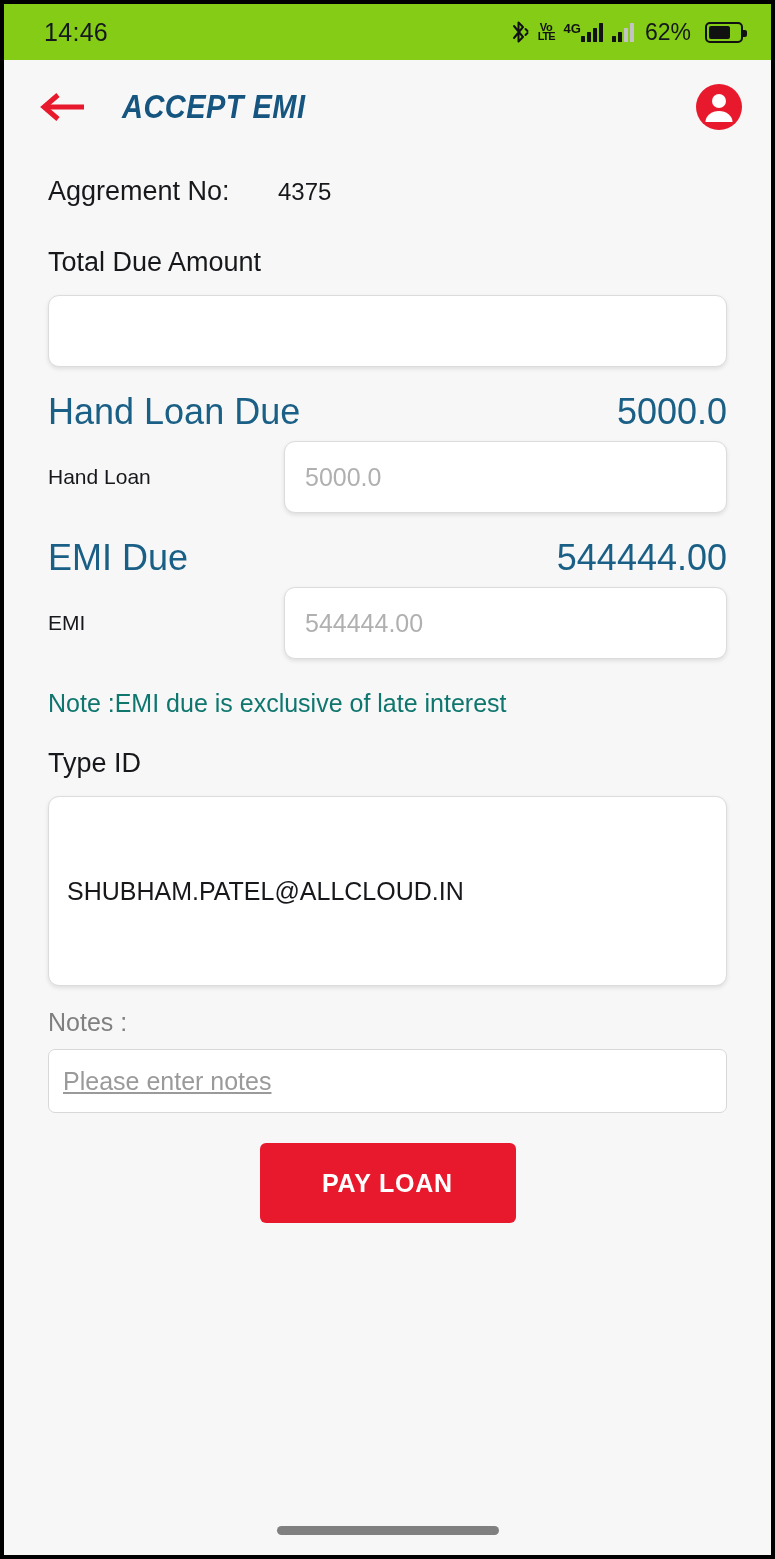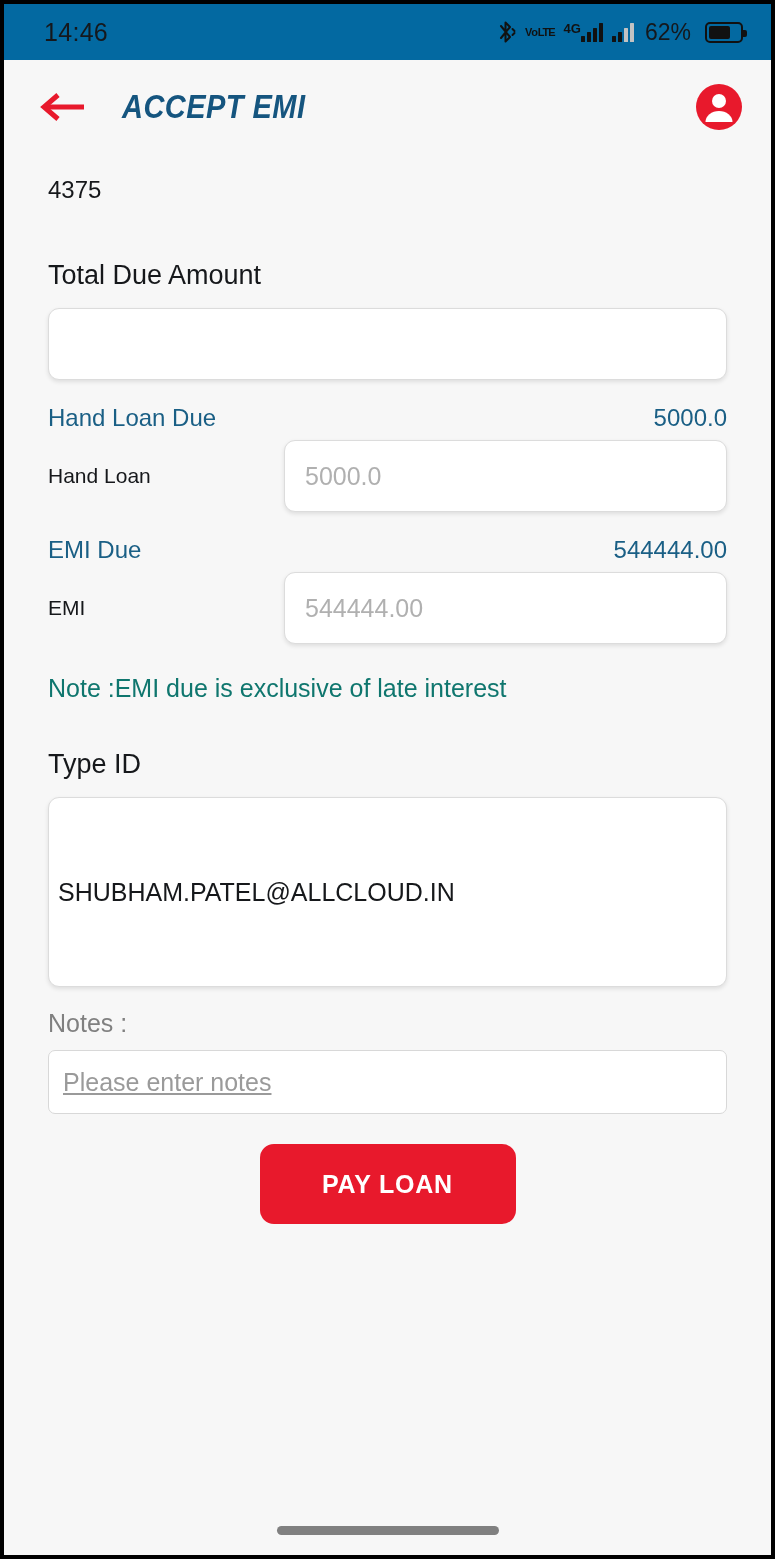--- a/index.html
+++ b/index.html
@@ -18,40 +18,41 @@
     background: #f7f7f7;
     border: 4px solid #000;
     overflow: hidden;
   }
 
   
   .status-bar {
     position: absolute;
     top: 0; left: 0; right: 0;
     height: 56px;
-    background: #0369a1;
+    background: #84cc16;
     display: flex;
     align-items: center;
     justify-content: space-between;
     padding: 0 28px 0 40px;
   }
   .status-time {
     font-size: 25px;
     color: #15181c;
     letter-spacing: .3px;
   }
   .status-icons {
     display: flex;
     align-items: center;
     gap: 9px;
   }
   .si { display: flex; align-items: flex-start; color: #111; }
 
   .volte-glyph {
     display: inline-flex;
+    flex-direction: column;
     align-items: center;
     line-height: 9px;
     font-size: 11px;
     font-weight: bold;
     letter-spacing: -0.3px;
   }
   .volte-glyph span:last-child { letter-spacing: -1px; }
 
   .net-label {
     font-size: 13px;
@@ -142,21 +143,21 @@
     width: 230px;
     font-size: 27px;
     color: #16181b;
   }
   .kv-val {
     font-size: 24px;
     color: #16181b;
   }
 
   .section-label {
-    margin-top: 46px;
+    margin-top: 30px;
     font-size: 27px;
     color: #16181b;
   }
 
   .box-input {
     margin-top: 17px;
     width: 100%;
     height: 72px;
     background: #ffffff;
     border: 1.5px solid #dcdcdc;
@@ -169,21 +170,21 @@
     color: #16181b;
   }
 
   .due-row {
     display: flex;
     align-items: baseline;
     justify-content: space-between;
     margin-top: 24px;
   }
   .due-name, .due-amount {
-    font-size: 24px;
+    font-size: 36px;
     color: #1a5f85;
   }
   .due-amount { font-weight: normal; }
 
   .field-row {
     display: flex;
     align-items: center;
     margin-top: 8px;
   }
   .field-label {
@@ -214,21 +215,21 @@
   .email-box {
     margin-top: 17px;
     width: 100%;
     height: 190px;
     background: #ffffff;
     border: 1.5px solid #dcdcdc;
     border-radius: 11px;
     box-shadow: 0 2px 4px rgba(0,0,0,.10);
     display: flex;
     align-items: center;
-    padding: 0 9px;
+    padding: 0 18px;
     font-size: 25px;
     color: #16181b;
   }
 
   .notes-label {
     margin-top: 22px;
     font-size: 25px;
     color: #808080;
   }
 
@@ -250,21 +251,21 @@
   .btn-wrap {
     display: flex;
     justify-content: center;
     margin-top: 30px;
   }
   .pay-btn {
     width: 256px;
     height: 80px;
     background: #e8192c;
     border: none;
-    border-radius: 14px;
+    border-radius: 6px;
     color: #ffffff;
     font-size: 25px;
     font-weight: bold;
     letter-spacing: .8px;
     font-family: "Liberation Sans", sans-serif;
     cursor: pointer;
   }
 
   
   .home-indicator {
@@ -341,20 +342,21 @@
         <circle cx="24" cy="24" r="23" fill="#e8192c"></circle>
         <circle cx="24" cy="18" r="7" fill="#ffffff"></circle>
         <path d="M10.5 39 a13.5 11 0 0 1 27 0 z" fill="#ffffff"></path>
       </svg>
     </div>
   </div>
 
   <div class="content">
 
     <div class="kv-row">
+      <div class="kv-key">Aggrement No:</div>
       <div class="kv-val">4375</div>
     </div>
 
     <div class="kv-row">
     </div>
 
     <div class="section-label">Total Due Amount</div>
     <div class="box-input"></div>
 
     <div class="due-row">

